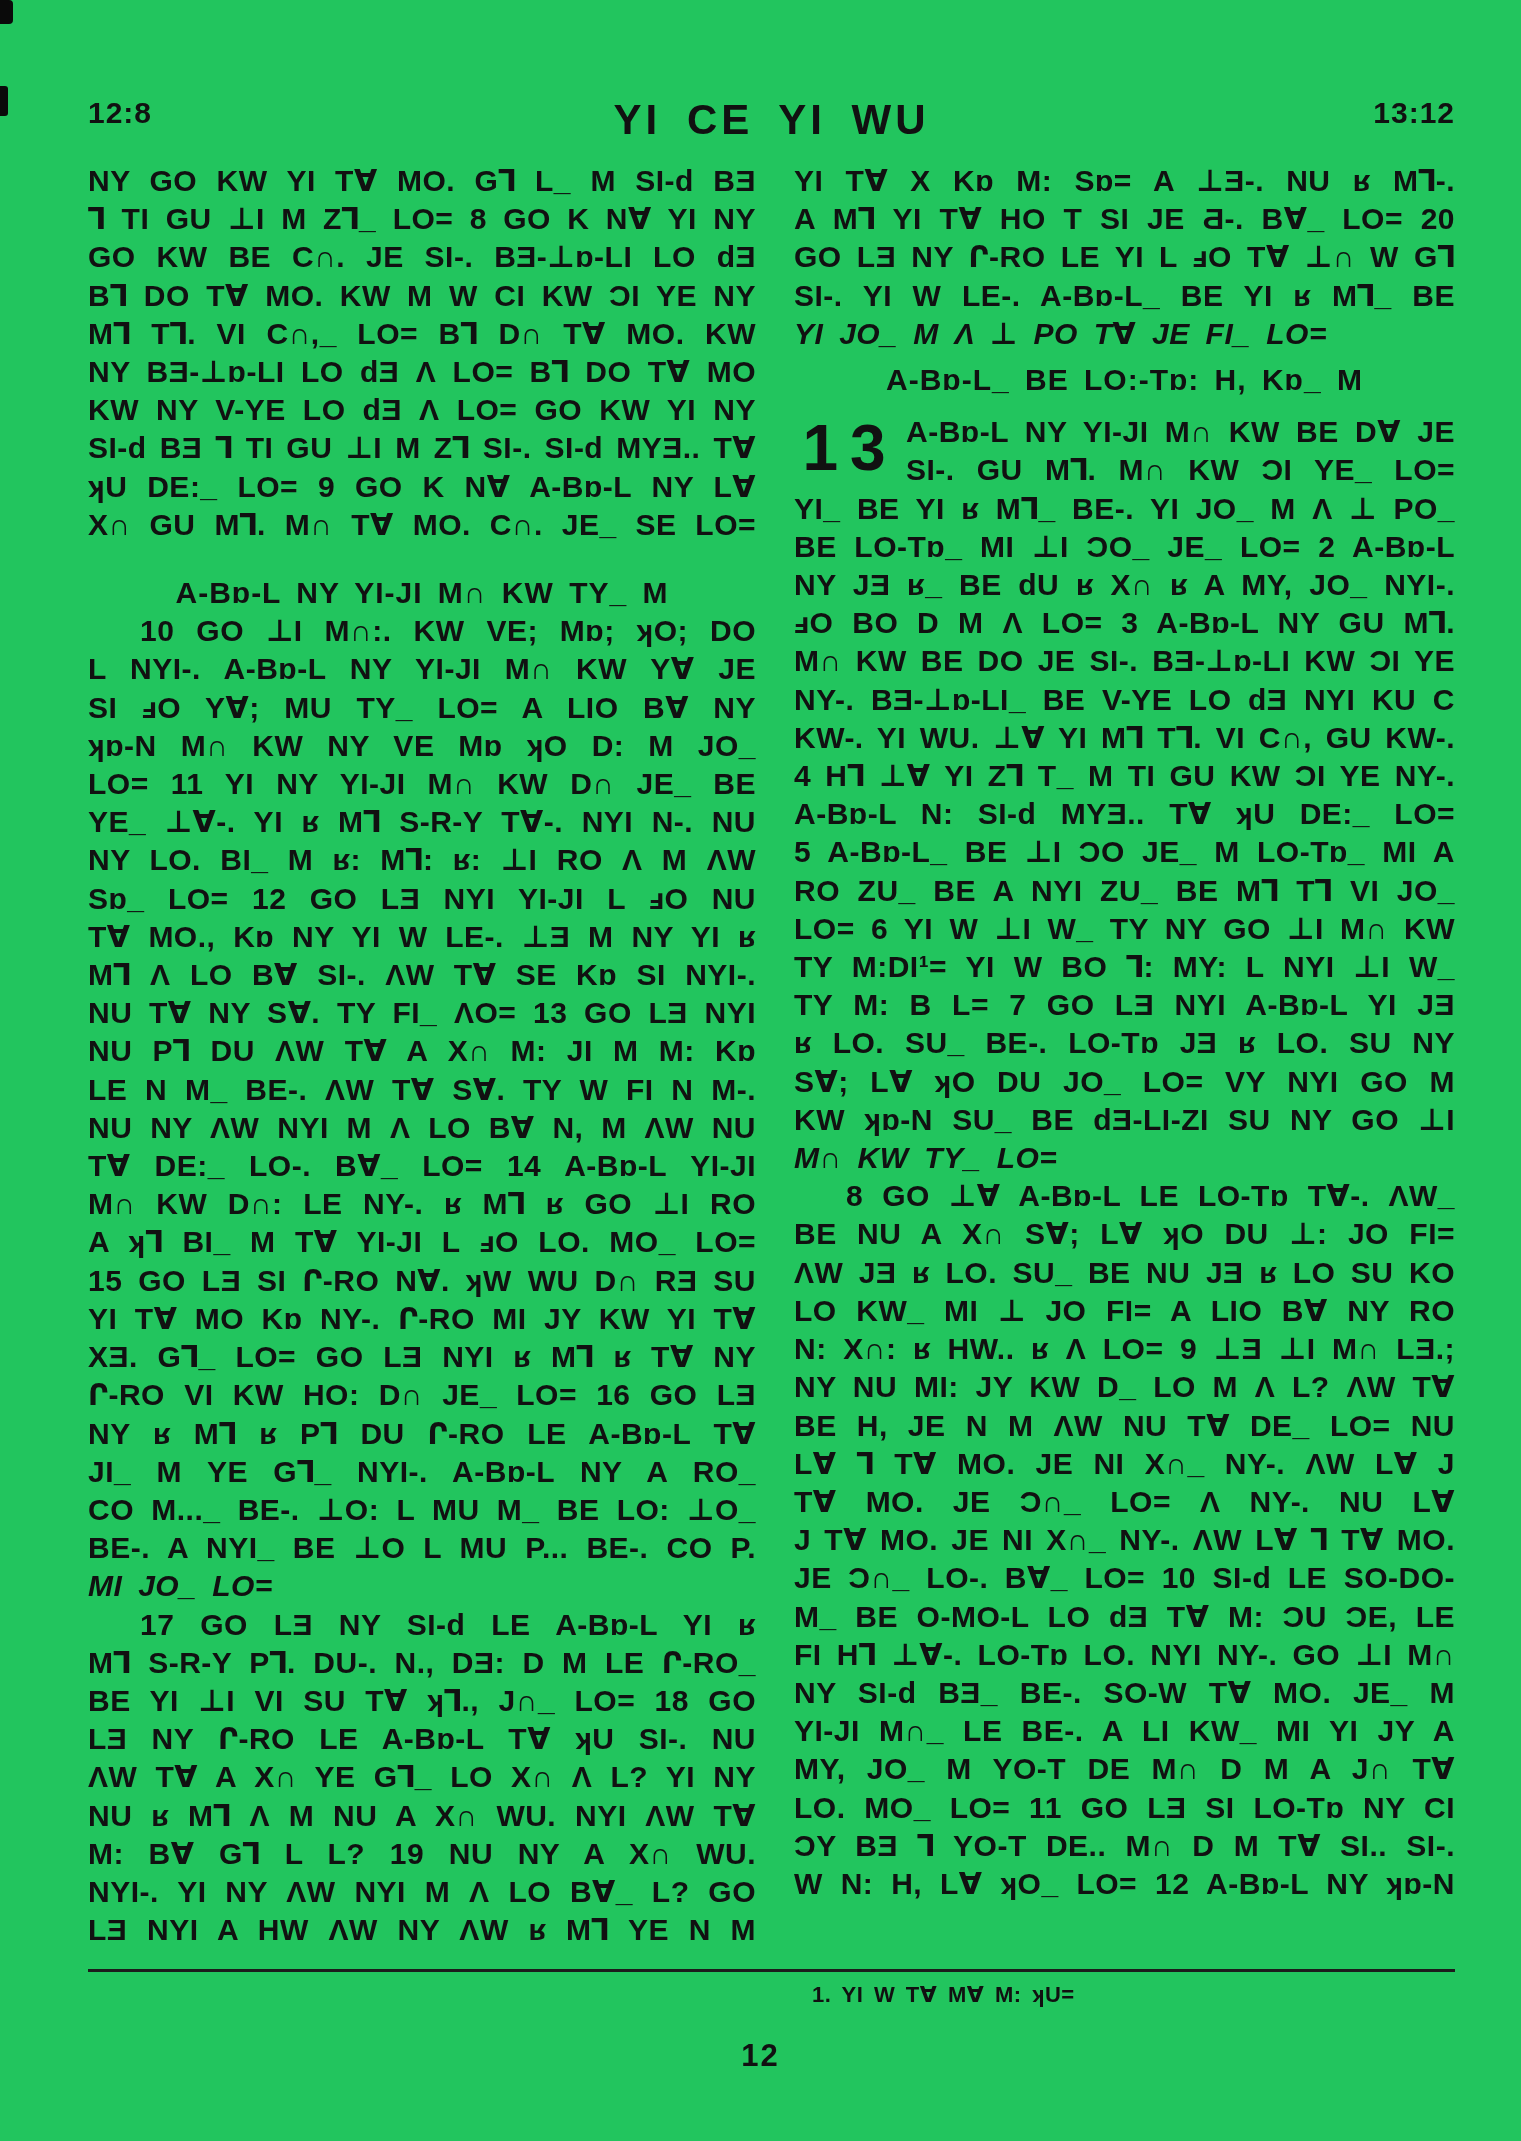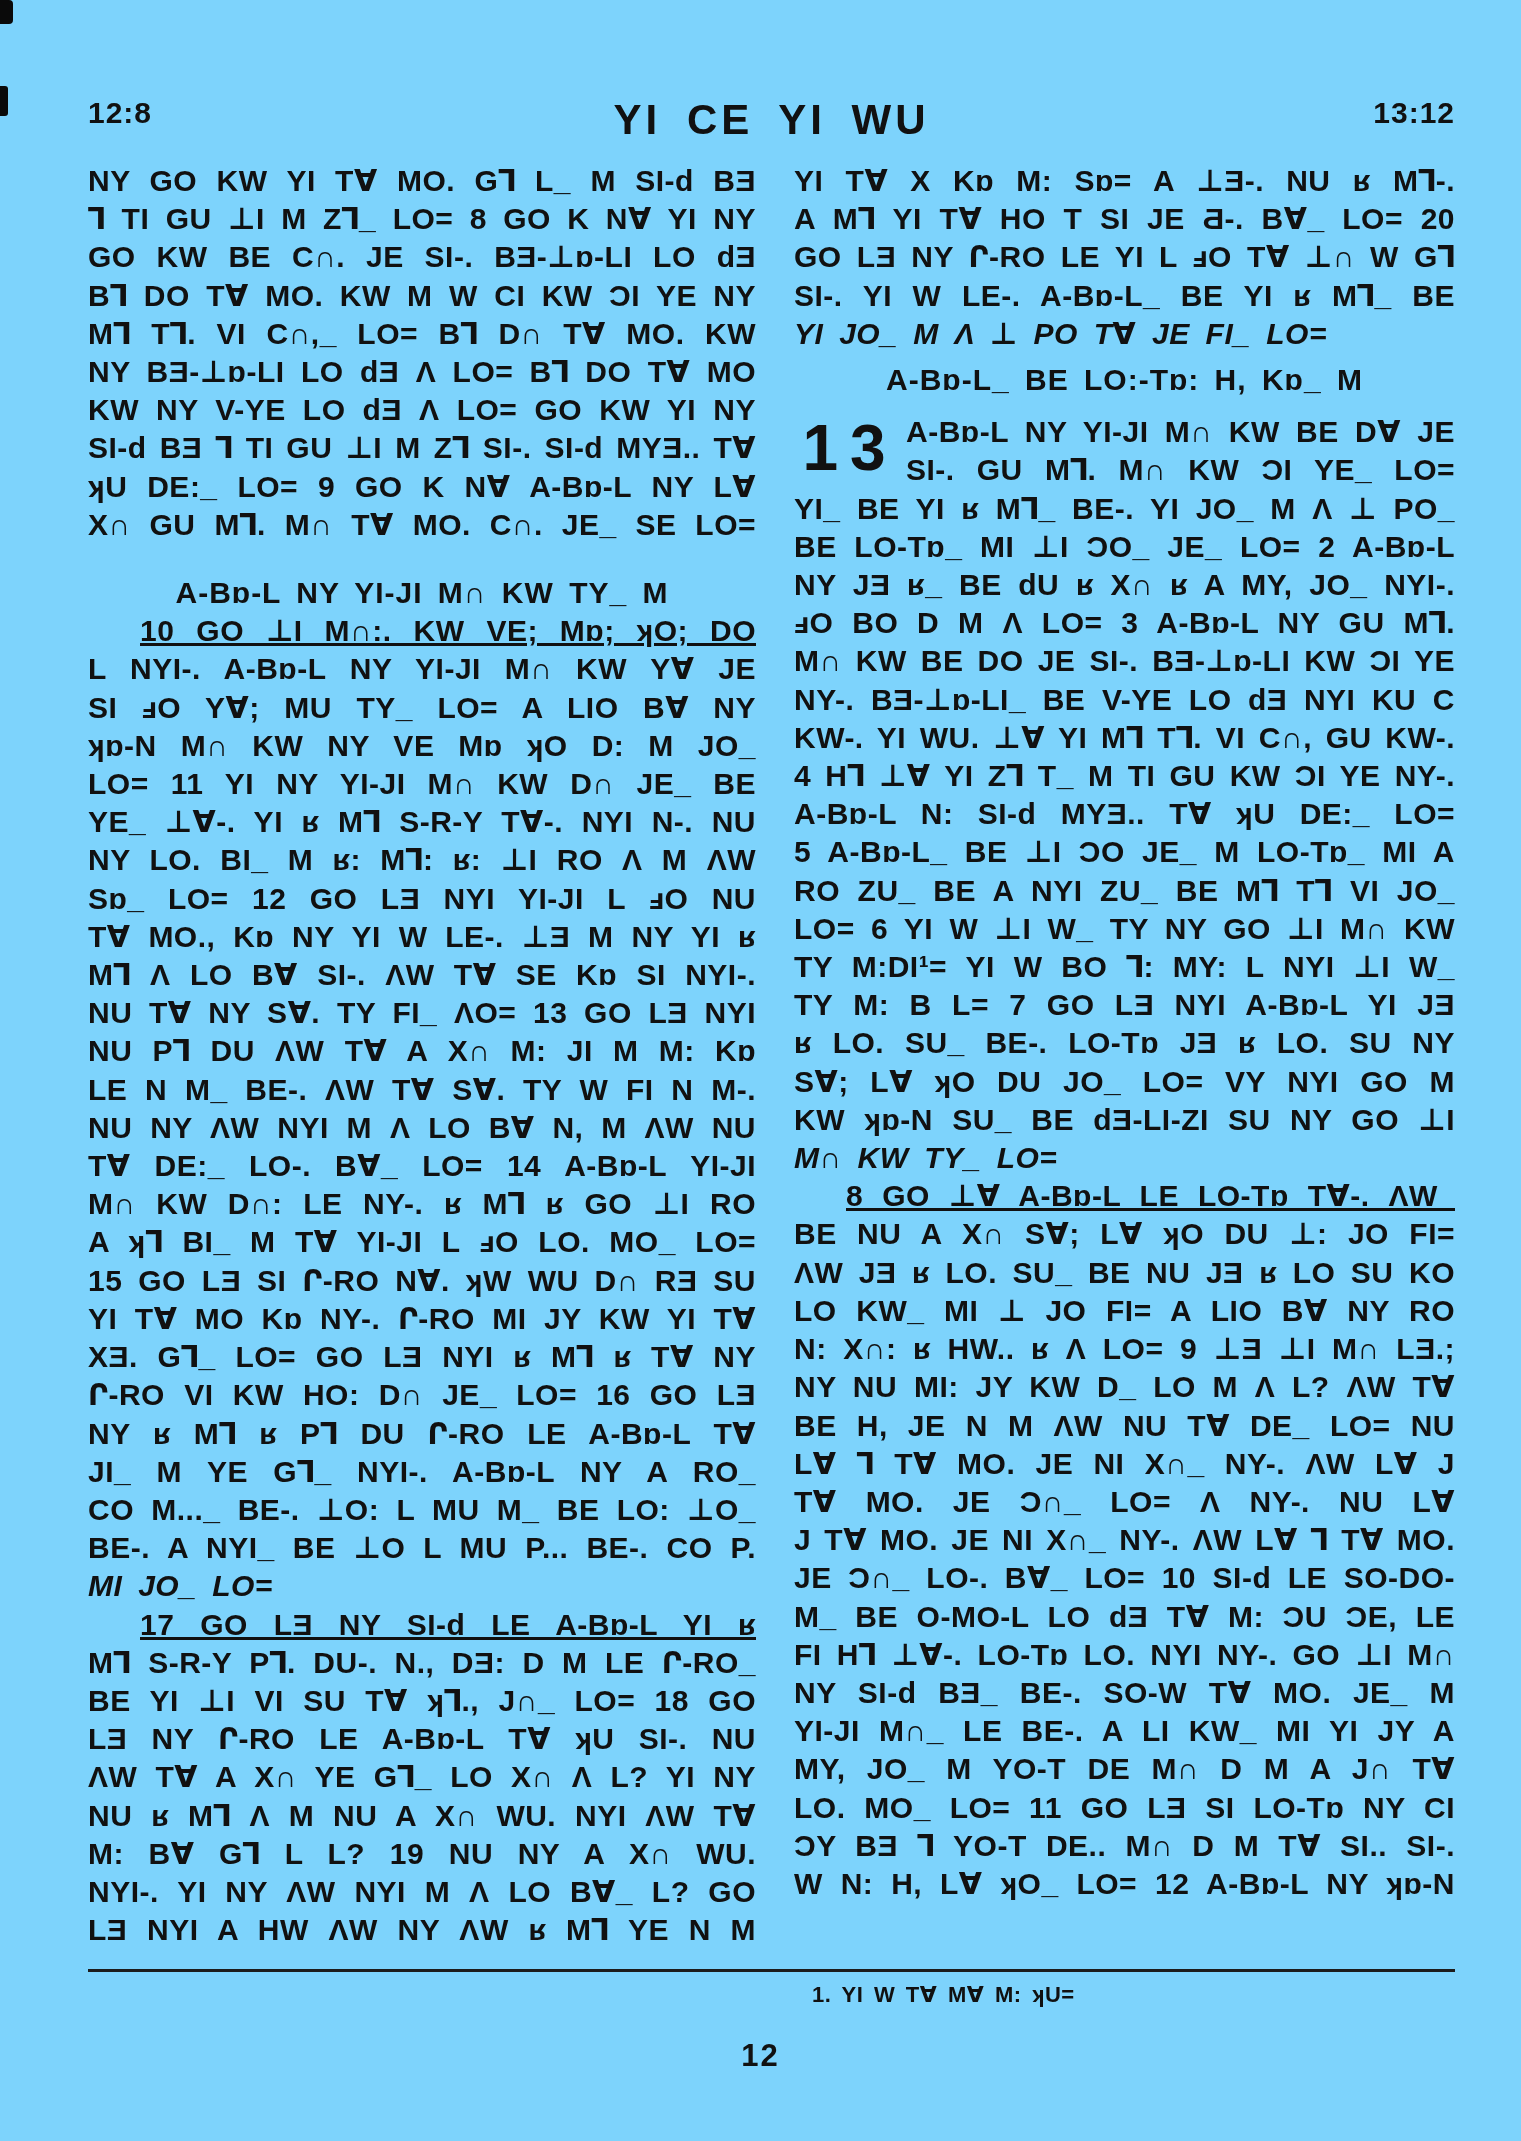--- a/index.html
+++ b/index.html
@@ -1,33 +1,33 @@
 <!DOCTYPE html>
 <html><head>
 <meta charset="utf-8">
 <style>
   html,body{margin:0;padding:0;background:#e9e9e7;}
-  #page{position:relative;width:1521px;height:2141px;background:#7dd3fc;color:#111;
+  #page{position:relative;width:1521px;height:2141px;background:#22c55e;color:#111;
         font-family:"Liberation Sans","DejaVu Sans",sans-serif;font-weight:bold;overflow:hidden;}
   
   .artifact{position:absolute;background:#0a0a0a;}
   #artifact1{left:0;top:22;width:13px;height:24px;border-radius:0 4px 4px 0;}
   #artifact2{left:0;top:86px;width:8px;height:30px;border-radius:0 3px 3px 0;}
   
   #header{position:absolute;left:88px;top:96px;width:1367px;height:42px;font-size:30px;}
   #hdr-left{position:absolute;left:0;top:0;letter-spacing:1px;}
   #hdr-title{position:absolute;left:0;right:0;text-align:center;letter-spacing:4px;word-spacing:10px;font-size:42px;}
   #hdr-right{position:absolute;right:0;top:0;letter-spacing:1px;}
   
   .col{position:absolute;top:162px;font-size:30px;letter-spacing:.5px;word-spacing:2px;}
   #col-left{left:88px;width:668px;}
   #col-right{left:794px;width:661px;}
   .line{line-height:38.2px;white-space:nowrap;}
   .line.j{white-space:normal;text-align:justify;text-align-last:justify;}
-  .line.ind{text-indent:52px;text-decoration:underline;}
+  .line.ind{text-indent:52px;}
   .line.short{text-align:left;word-spacing:7px;font-style:italic;}
   .line.heading{text-align:left;text-align-last:center;letter-spacing:1px;word-spacing:6px;}
   #col-left .heading{margin-top:30px;}
   #col-right .heading{margin-top:8px;}
   .chapblock{margin-top:14px;}
   .chapnum{float:left;width:112px;font-size:64px;line-height:70px;letter-spacing:12px;text-align:center;}
   
   #foot-rule{position:absolute;left:88px;top:1969px;width:1367px;height:3px;background:#1c1c1c;}
   #footnote{position:absolute;left:812px;top:1982px;font-size:22px;letter-spacing:.5px;word-spacing:4px;}
   #page-num{position:absolute;left:0;right:0;top:2038px;text-align:center;font-size:31px;letter-spacing:2px;}

